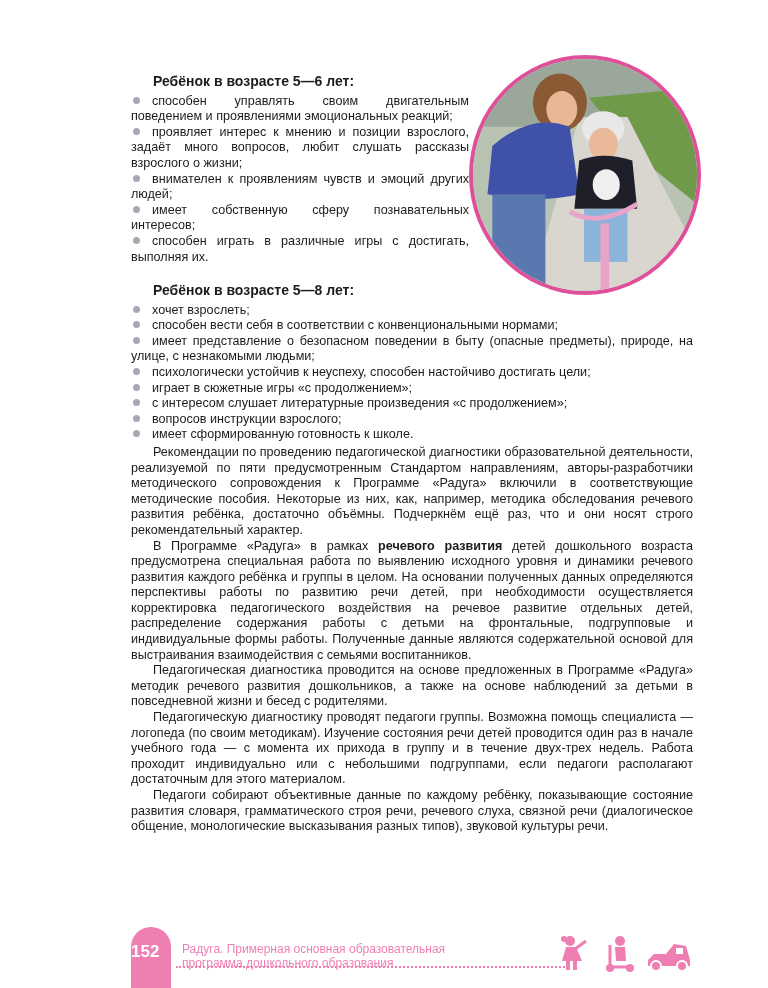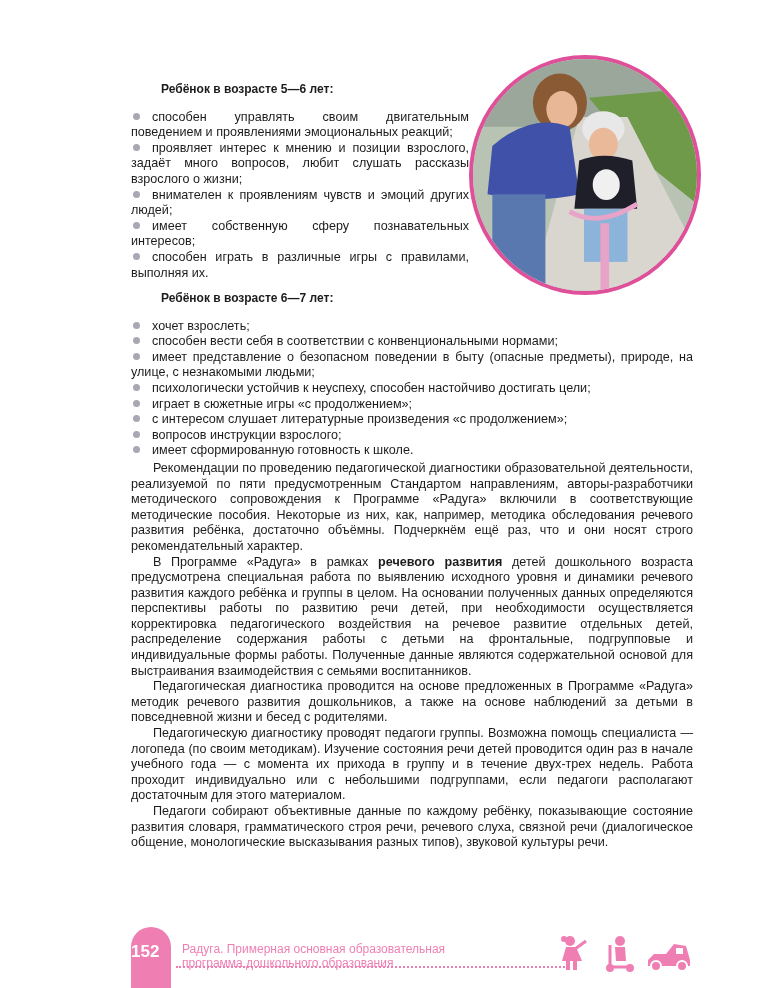--- a/index.html
+++ b/index.html
@@ -8,21 +8,21 @@
   .page { position:absolute; left:0; top:0; width:768px; height:988px; }
 
   .photo-wrap { position:absolute; left:469px; top:55px; width:232px; height:240px;
                 border-radius:50%; border:4px solid #e0509a; overflow:hidden;
                 box-sizing:border-box; background:#cfd6cc; }
   .photo-wrap svg { width:100%; height:100%; display:block; }
 
   .text { position:absolute; left:131px; width:562px; font-size:12.6px; line-height:15.6px; }
   .narrow { width:338px; }
 
-  .heading { font-weight:bold; padding-left:22px; margin:8px; font-size:12px; }
+  .heading { font-weight:bold; padding-left:22px; margin:0; font-size:14px; }
   .item { position:relative; margin:0; text-align:justify; text-align-last:left; }
   .bullet { display:inline-block; width:7px; height:7px; border-radius:50%;
             background:#a8a8b4; margin-right:12px; margin-left:2px; vertical-align:1px; }
   .para { text-indent:22px; text-align:justify; margin:0; }
   .bold { font-weight:bold; }
 
   .footer-tab { position:absolute; left:131px; top:927px; width:40px; height:61px;
                 background:#ef7fb3; border-radius:20px 20px 0 0; }
   .page-num { position:absolute; left:131px; top:942px; width:20px; text-align:center;
               color:#ffffff; font-weight:bold; font-size:17px; }
@@ -59,25 +59,25 @@
     </svg>
   </div>
 
   <div class="text narrow" style="top:74px;">
     <p class="heading">Ребёнок в возрасте 5—6 лет:</p>
     <div style="height:4px"></div>
     <p class="item"><span class="bullet"></span><span>способен управлять своим двигательным поведением и проявлениями эмоциональных реакций;</span></p>
     <p class="item"><span class="bullet"></span><span>проявляет интерес к мнению и позиции взрослого, задаёт много вопросов, любит слушать рассказы взрослого о жизни;</span></p>
     <p class="item"><span class="bullet"></span><span>внимателен к проявлениям чувств и эмоций других людей;</span></p>
     <p class="item"><span class="bullet"></span><span>имеет собственную сферу познавательных интересов;</span></p>
-    <p class="item"><span class="bullet"></span><span>способен играть в различные игры с правилами, выполняя их.</span></p>
+    <p class="item"><span class="bullet"></span><span>способен играть в различные игры с достигать, выполняя их.</span></p>
   </div>
 
   <div class="text" style="top:283px;">
-    <p class="heading">Ребёнок в возрасте 6—7 лет:</p>
+    <p class="heading">Ребёнок в возрасте 5—8 лет:</p>
     <div style="height:4px"></div>
     <p class="item"><span class="bullet"></span><span>хочет взрослеть;</span></p>
     <p class="item"><span class="bullet"></span><span>способен вести себя в соответствии с конвенциональными нормами;</span></p>
     <p class="item"><span class="bullet"></span><span>имеет представление о безопасном поведении в быту (опасные предметы), природе, на улице, с незнакомыми людьми;</span></p>
     <p class="item"><span class="bullet"></span><span>психологически устойчив к неуспеху, способен настойчиво достигать цели;</span></p>
     <p class="item"><span class="bullet"></span><span>играет в сюжетные игры «с продолжением»;</span></p>
     <p class="item"><span class="bullet"></span><span>с интересом слушает литературные произведения «с продолжением»;</span></p>
     <p class="item"><span class="bullet"></span><span>вопросов инструкции взрослого;</span></p>
     <p class="item"><span class="bullet"></span><span>имеет сформированную готовность к школе.</span></p>
 

